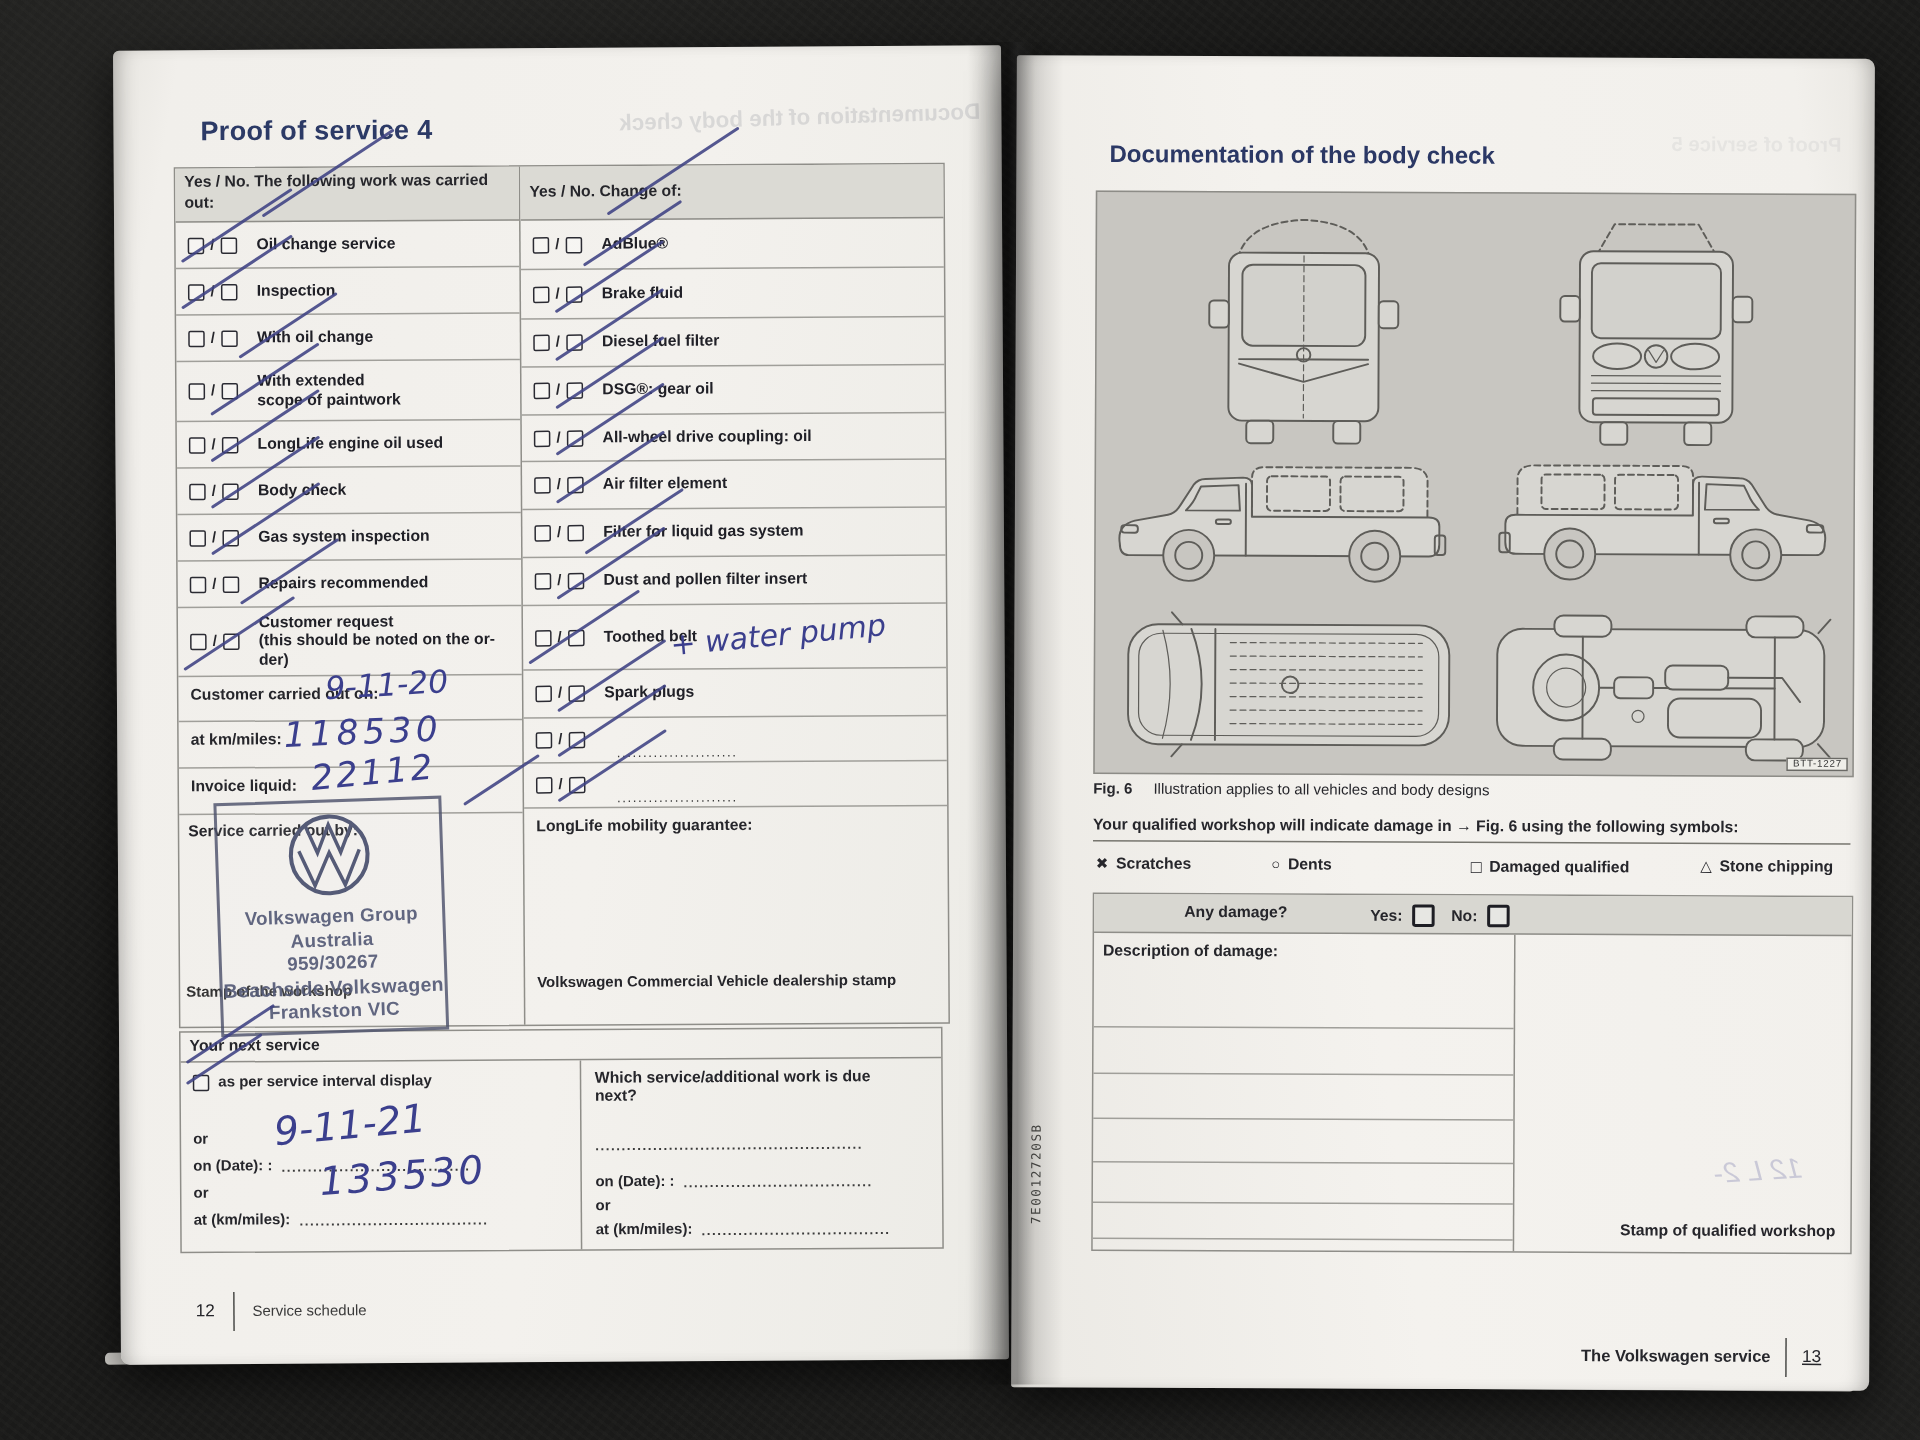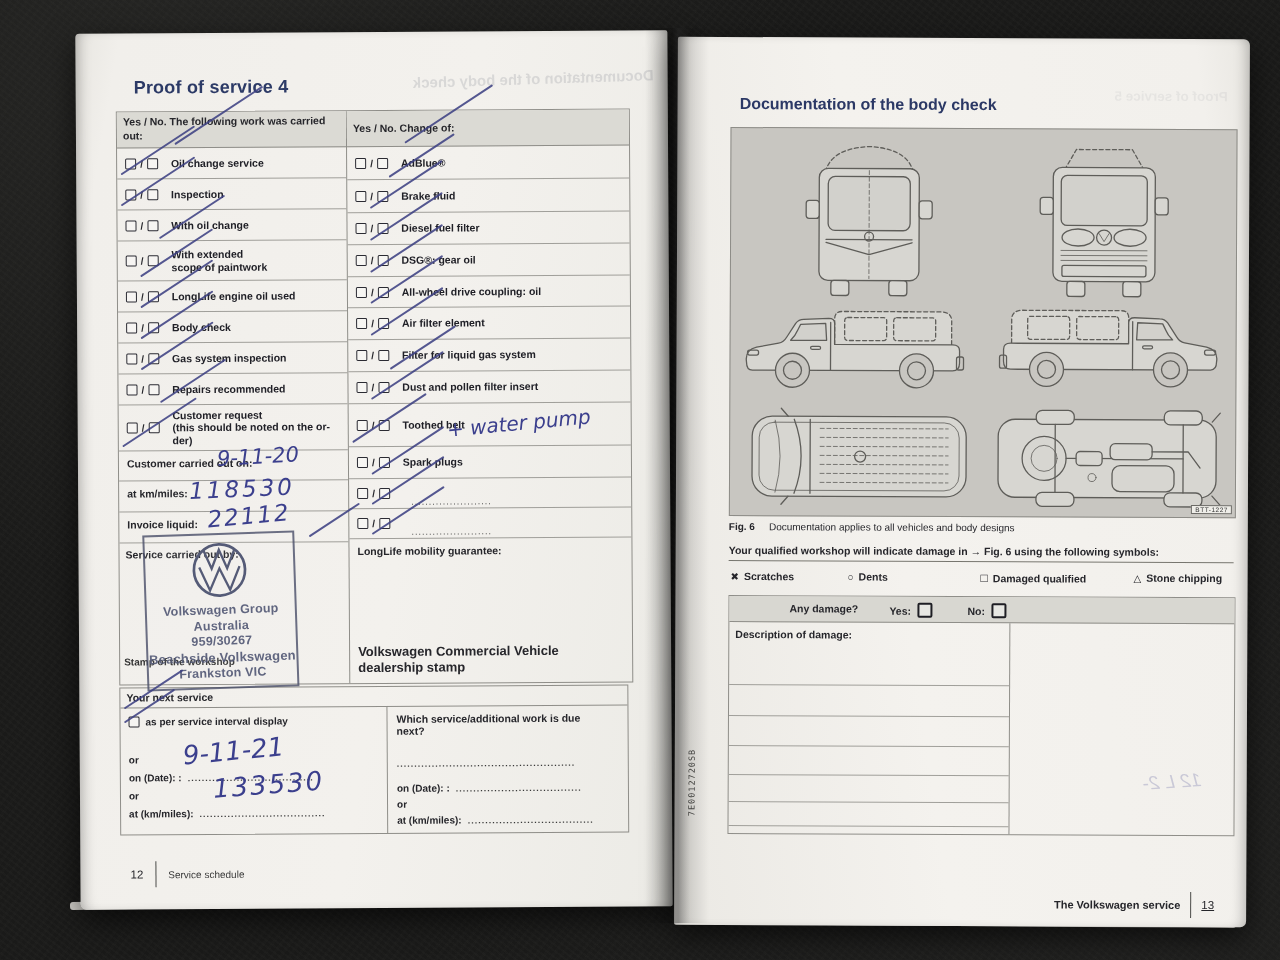--- a/index.html
+++ b/index.html
@@ -48,21 +48,21 @@
   .hand{position:absolute;font-family:"DejaVu Sans",sans-serif;font-style:italic;font-weight:400;color:#3b3f8d;white-space:nowrap;z-index:3;}
   .stampcell{position:relative;height:141px;font-size:10.5px;font-weight:bold;}
   .stampcell .cap1{position:absolute;left:6px;top:5px;}
   .stampcell .cap2{position:absolute;left:4px;top:113px;font-size:10px;color:#333;z-index:1;}
   .stampbox{position:absolute;left:25px;top:-10px;width:148px;height:152px;border:2.5px solid rgba(73,78,104,.8);
       transform:rotate(-1.6deg);z-index:2;text-align:center;color:#555b77;background:rgba(255,255,255,.06);}
   .stampbox .sline{font-size:12.5px;line-height:1.25;font-weight:bold;letter-spacing:.2px;opacity:.92;}
   .stampbox .s4{font-weight:bold;font-size:13px;}
   .llcell{position:relative;height:143px;font-size:10.5px;font-weight:bold;}
   .llcell .cap1{position:absolute;left:8px;top:6px;}
-  .llcell .cap2{position:absolute;left:8px;bottom:6px;width:240px;font-size:13px;line-height:1.25;}
+  .llcell .cap2{position:absolute;left:8px;bottom:20px;width:240px;font-size:10px;line-height:1.25;}
   .ns{position:absolute;left:40px;top:654px;width:507px;height:146px;border:1px solid #8f8e89;}
   .ns-title{box-sizing:border-box;position:relative;height:20px;border-bottom:1px solid #8f8e89;font-size:10.5px;font-weight:bold;padding:3px 0 0 6px;}
   .ns-l{position:absolute;left:0;top:20px;width:266px;height:126px;border-right:1px solid #8f8e89;font-size:10px;font-weight:bold;}
   .ns-r{position:absolute;left:266px;top:20px;width:241px;height:126px;font-size:10px;font-weight:bold;}
   .ns-item{position:absolute;display:flex;align-items:center;gap:6px;}
   .footL{position:absolute;left:50px;top:828px;display:flex;align-items:center;gap:12px;}
   .footL .num{font-size:11.5px;}
   .vbar{width:1px;height:26px;background:#4a4a48;}
   .footL .cap{font-size:10px;color:#3a3a3a;}
 
@@ -451,21 +451,21 @@
         <rect class="fb" x="88" y="44" width="26" height="14" rx="4"></rect>
         <rect class="fb" x="122" y="36" width="42" height="16" rx="5"></rect>
         <path d="M164 44 L200 44 L212 60"></path>
         <rect class="fb" x="124" y="58" width="62" height="26" rx="8"></rect>
         <circle class="t" cx="104" cy="70" r="4"></circle>
       </svg>
       <span class="figcode">BTT-1227</span>
     </div>
 
     <div class="figcap">
-      <b>Fig. 6</b><span>Documentation applies to all vehicles and body designs</span>
+      <b>Fig. 6</b><span>Illustration applies to all vehicles and body designs</span>
     </div>
 
     <div class="intro">Your qualified workshop will indicate damage in → Fig. 6 using the following symbols:</div>
 
     <div class="sym" style="left:55px;">
         <span class="icon">✖</span>
         <span>Scratches</span>
       </div>
     <div class="sym" style="left:172px;">
         <span class="icon">○</span>
@@ -476,38 +476,41 @@
         <span>Damaged qualified</span>
       </div>
     <div class="sym" style="left:458px;">
         <span class="icon">△</span>
         <span>Stone chipping</span>
       </div>
 
     <div class="dmg">
       <div class="dmg-h">
         <span class="q">Any damage?</span>
-        <span class="yn" style="left:160px;">
+        <span class="yn" style="left:184px;">
             <span>Yes:</span>
             <span class="cb2"></span>
           </span>
         <span class="yn" style="left:238px;">
             <span>No:</span>
             <span class="cb2"></span>
           </span>
       </div>
       <div class="dmg-l">
         <span class="cap">Description of damage:</span>
         <i class="dline" style="top:62px;"></i>
         <i class="dline" style="top:93px;"></i>
         <i class="dline" style="top:123px;"></i>
         <i class="dline" style="top:152px;"></i>
         <i class="dline" style="top:179px;"></i>
         <i class="dline" style="top:203px;"></i>
       </div>
+      <div class="dmg-r">
+        <span class="cap">Stamp of qualified workshop</span>
+      </div>
     </div>
 
     <div class="ghost" style="left:468px;top:732px;font-size:19px;font-style:italic;font-weight:400;color:#3c3f8c;opacity:.22;transform:scaleX(-1) rotate(4deg);">12 L 2-</div>
 
     <div class="footR">
       <span class="cap">The Volkswagen service</span>
       <span class="vbar"></span>
       <span class="num">13</span>
     </div>
 

